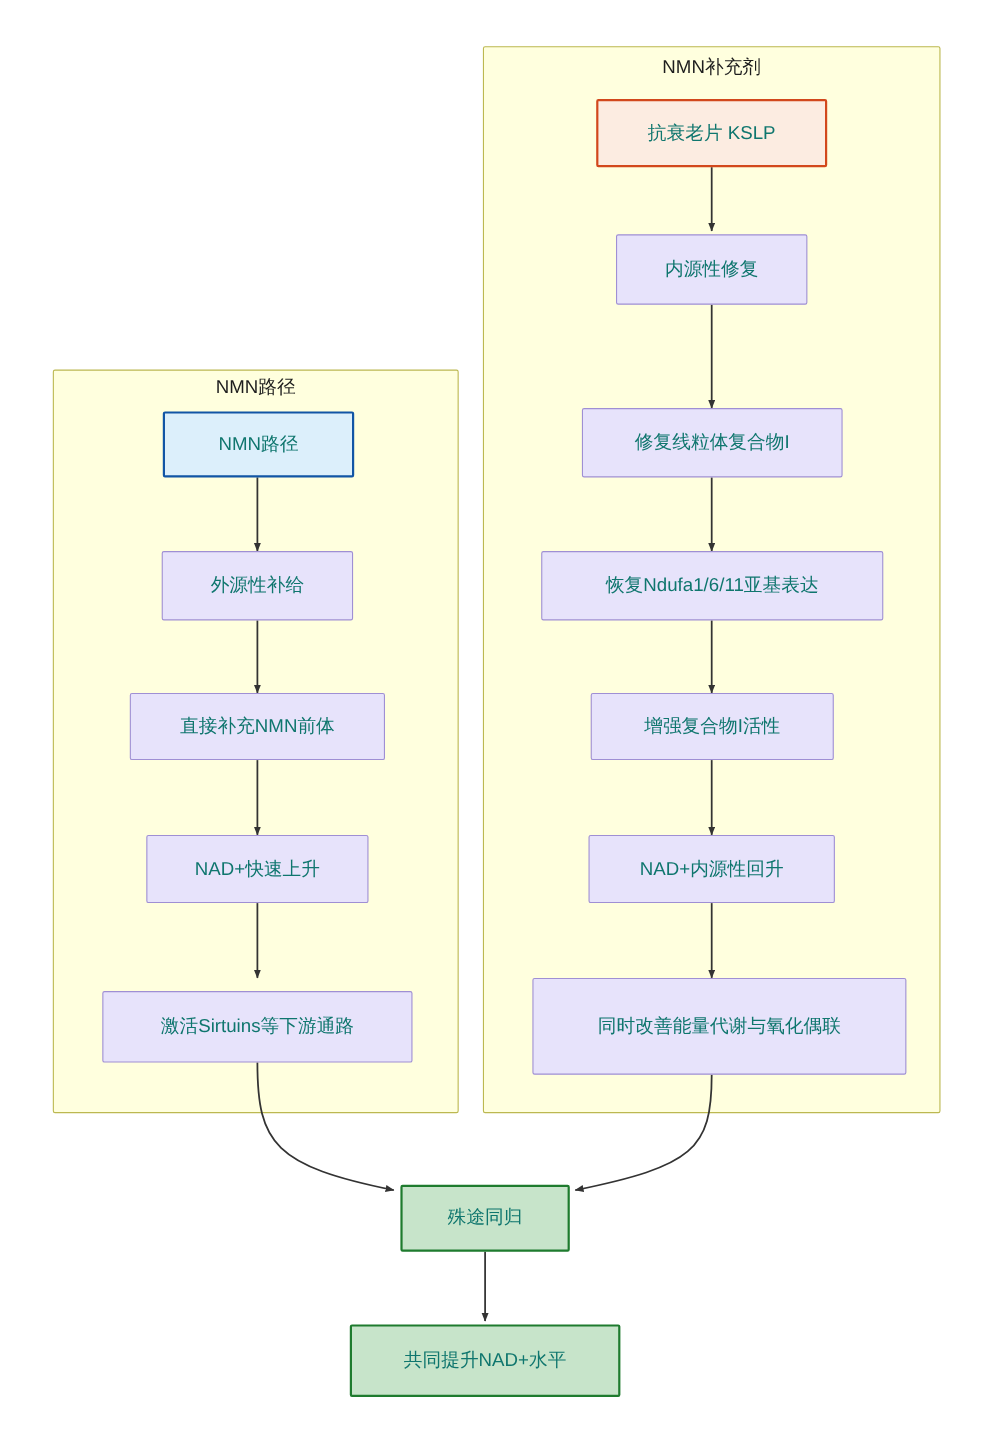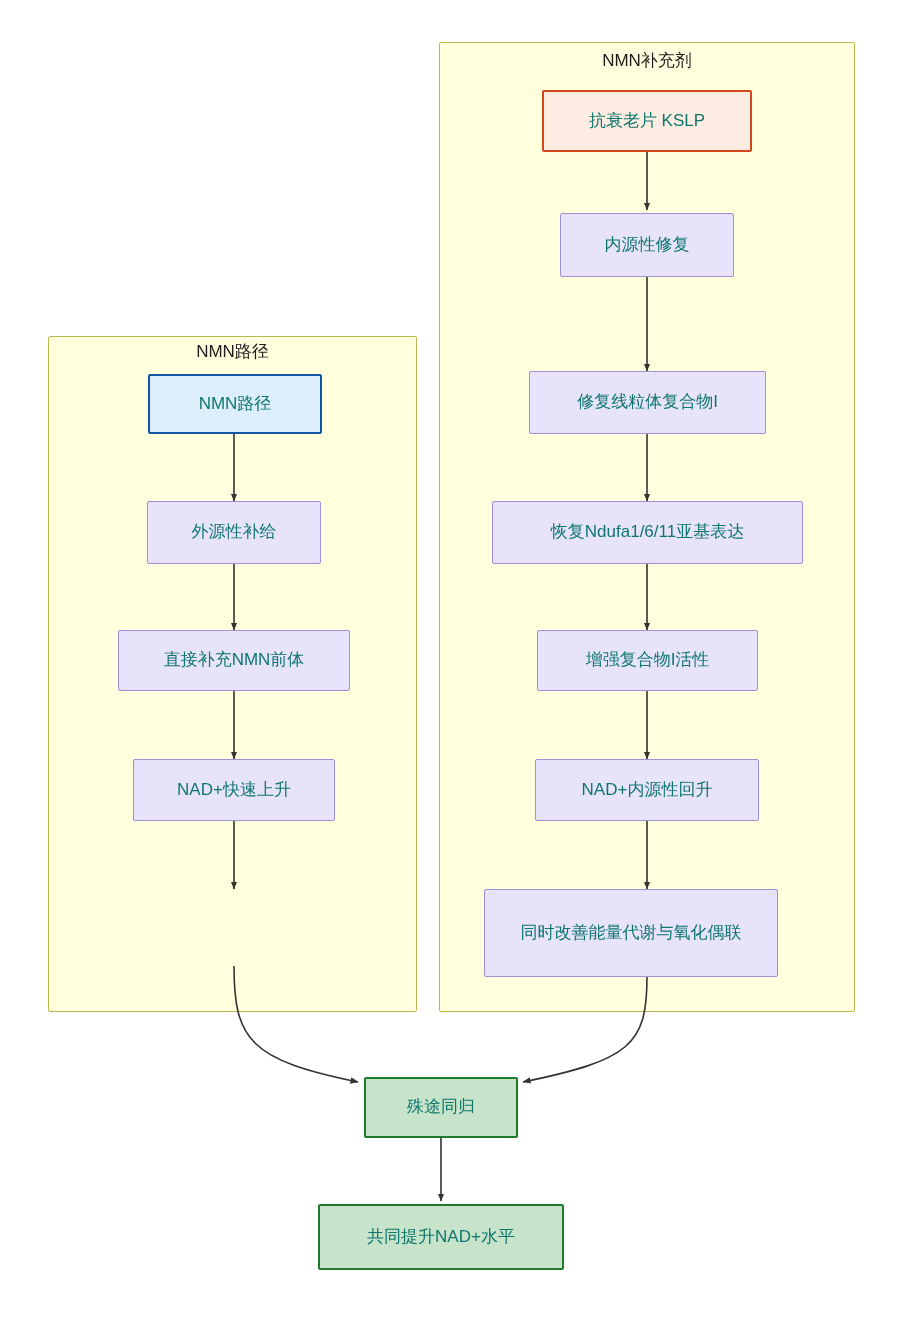--- a/index.html
+++ b/index.html
@@ -112,28 +112,29 @@
   <div class="node n-default" style="left:560px; top:213px; width:174px; height:64px;">内源性修复</div>
 
   <div class="node n-default" style="left:529px; top:371px; width:237px; height:63px;">修复线粒体复合物I</div>
 
   <div class="node n-default" style="left:492px; top:501px; width:311px; height:63px;">恢复Ndufa1/6/11亚基表达</div>
 
   <div class="node n-default" style="left:537px; top:630px; width:221px; height:61px;">增强复合物I活性</div>
 
   <div class="node n-default" style="left:535px; top:759px; width:224px; height:62px;">NAD+内源性回升</div>
 
-  <div class="node n-default" style="left:484px; top:889px; width:294px; height:88px;">同时改善能量代谢与氧化偶联</div>
+  <div class="node n-default" style="left:484px; top:889px; width:340px; height:88px;">同时改善能量代谢与氧化偶联</div>
 
   <div class="node n-nmn" style="left:148px; top:374px; width:174px; height:60px;">NMN路径</div>
 
   <div class="node n-default" style="left:147px; top:501px; width:174px; height:63px;">外源性补给</div>
 
   <div class="node n-default" style="left:118px; top:630px; width:232px; height:61px;">直接补充NMN前体</div>
 
   <div class="node n-default" style="left:133px; top:759px; width:202px; height:62px;">NAD+快速上升</div>
 
+  <div class="node n-default" style="left:93px; top:901px; width:282px; height:65px;">激活Sirtuins等下游通路</div>
 
   <div class="node n-green" style="left:364px; top:1077px; width:154px; height:61px;">殊途同归</div>
 
   <div class="node n-green" style="left:318px; top:1204px; width:246px; height:66px;">共同提升NAD+水平</div>
 
 </div>
 
 </body></html>

